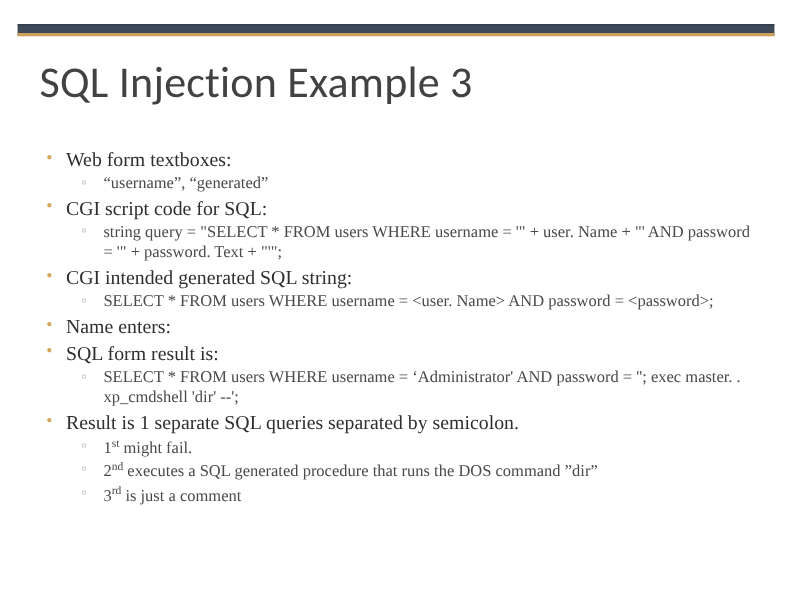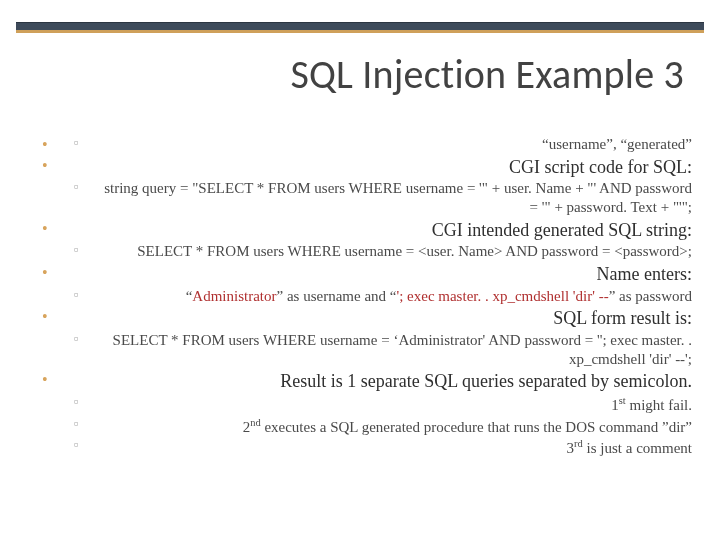--- a/index.html
+++ b/index.html
@@ -10,21 +10,20 @@
     background: #ffffff;
     font-family: Georgia, "Times New Roman", serif;
     color: #3a3a3a;
     overflow: hidden;
   }
   .slide {
     position: relative;
     width: 720px;
     height: 540px;
     box-sizing: border-box;
-    text-align: right;
   }
   .top-rule {
     position: absolute;
     top: 22px;
     left: 16px;
     right: 16px;
     height: 8px;
     background: #3d4a5a;
     border-top: 1px solid #2b3541;
     border-bottom: 1px solid #2b3541;
@@ -105,20 +104,21 @@
 <div class="slide">
   <div class="top-rule"></div>
   <div class="top-rule-accent"></div>
 
   <div class="title">SQL Injection Example 3</div>
 
   <div class="body">
     <ul class="level1">
 
       <li>
+        <span>Web form textboxes:</span>
         <ul class="level2">
           <li>
             <span>“username”, “generated”</span>
           </li>
         </ul>
       </li>
 
       <li>
         <span>CGI script code for SQL:</span>
         <ul class="level2">
@@ -132,25 +132,20 @@
         <span>CGI intended generated SQL string:</span>
         <ul class="level2">
           <li>
             <span>SELECT * FROM users WHERE username = &lt;user. Name&gt; AND password = &lt;password&gt;;</span>
           </li>
         </ul>
       </li>
 
       <li>
         <span>Name enters:</span>
-        <ul class="level2">
-          <li>
-            <span>“</span><span class="red">Administrator</span><span>” as username and “</span><span class="red">'; exec master. . xp_cmdshell 'dir' --</span><span>” as password</span>
-          </li>
-        </ul>
       </li>
 
       <li>
         <span>SQL form result is:</span>
         <ul class="level2">
           <li>
             <span>SELECT * FROM users WHERE username = ‘Administrator' AND password = ''; exec master. . xp_cmdshell 'dir' --';</span>
           </li>
         </ul>
       </li>

